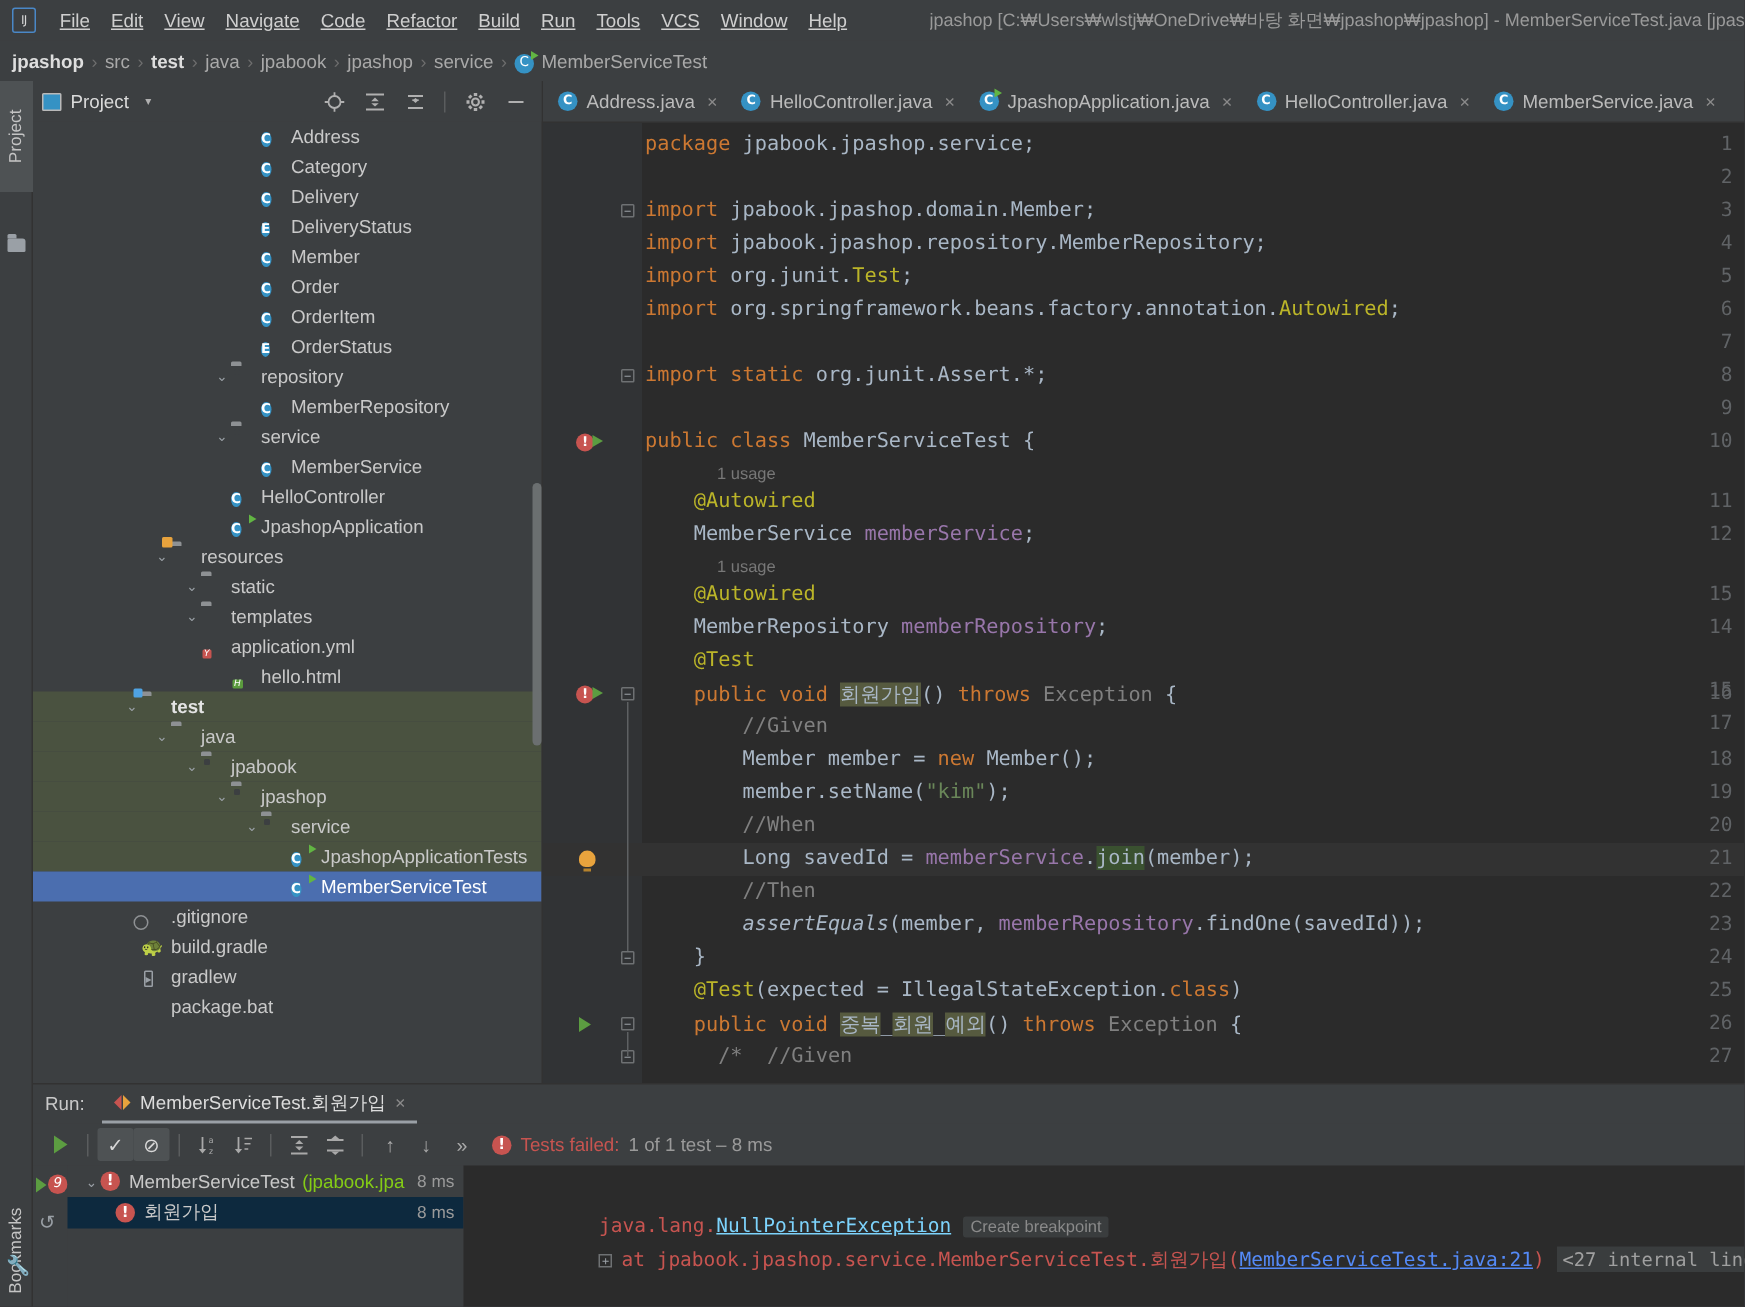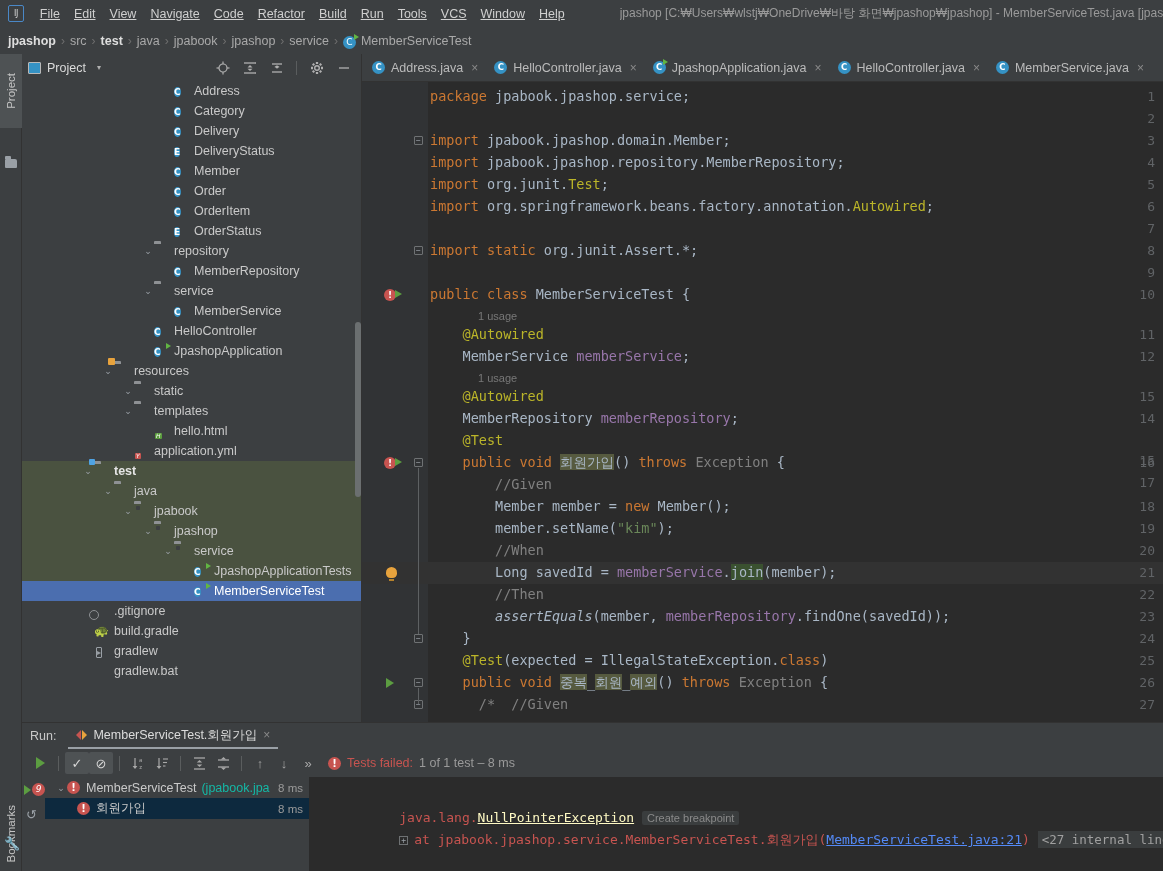--- a/index.html
+++ b/index.html
@@ -318,21 +318,21 @@
     width:13px;height:13px;border-radius:50%;background:#c75450;color:#fff;
     font-size:10px;line-height:13px;text-align:center;font-weight:bold; flex:none;
     font-family:"DejaVu Sans",sans-serif;
   }
   .console{
     flex:1; background:#2b2b2b; position:relative; padding:8px 0 0 12px;
     font-family:"DejaVu Sans Mono","Liberation Mono",monospace; font-size:13px;
     color:#c75450; overflow:hidden;
   }
   .cline{ white-space:pre; height:22px; line-height:22px; }
-  .link{ color:#fef9c3; text-decoration:underline; }
+  .link{ color:#7dd3fc; text-decoration:underline; }
   .bluelink{ color:#548af7; text-decoration:underline; }
   .chip{
     background:#3a3d3e; color:#8a8a8a; padding:1px 5px; font-size:11px;
     font-family:"Liberation Sans",sans-serif; border-radius:2px;
   }
   .chip2{
     background:#3a3d3e; color:#a0a0a0; padding:1px 4px;
     font-family:"DejaVu Sans Mono",monospace; font-size:12.5px;
   }
   .expander{
@@ -550,31 +550,31 @@
           <span class="ic"><span class="ic-folder"></span></span>
           <span class="lbl" style="">static</span>
         </div>
         <div class="trow">
           <span style="display:inline-block;width:100px"></span>
           <span class="arrow">⌄</span>
           <span class="ic"><span class="ic-folder"></span></span>
           <span class="lbl" style="">templates</span>
         </div>
         <div class="trow">
+          <span style="display:inline-block;width:100px"></span>
+          <span class="arrow blank">⌄</span>
+          <span class="ic"><span class="ic-file yml"><i class="badge">Y</i></span></span>
+          <span class="lbl" style="">application.yml</span>
+        </div>
+        <div class="trow">
           <span style="display:inline-block;width:120px"></span>
           <span class="arrow blank">⌄</span>
           <span class="ic"><span class="ic-file html"><i class="badge">H</i></span></span>
           <span class="lbl" style="">hello.html</span>
         </div>
-        <div class="trow">
-          <span style="display:inline-block;width:100px"></span>
-          <span class="arrow blank">⌄</span>
-          <span class="ic"><span class="ic-file yml"><i class="badge">Y</i></span></span>
-          <span class="lbl" style="">application.yml</span>
-        </div>
         <div class="trow ingreen">
           <span style="display:inline-block;width:60px"></span>
           <span class="arrow">⌄</span>
           <span class="ic"><span class="ic-folder greenmark"></span></span>
           <span class="lbl" style="font-weight:bold;color:#e4e4e4">test</span>
         </div>
         <div class="trow ingreen">
           <span style="display:inline-block;width:80px"></span>
           <span class="arrow">⌄</span>
           <span class="ic"><span class="ic-folder green"></span></span>
@@ -625,21 +625,21 @@
         <div class="trow">
           <span style="display:inline-block;width:60px"></span>
           <span class="arrow blank">⌄</span>
           <span class="ic"><span class="ic-exec">▸</span></span>
           <span class="lbl" style="">gradlew</span>
         </div>
         <div class="trow">
           <span style="display:inline-block;width:60px"></span>
           <span class="arrow blank">⌄</span>
           <span class="ic"><span class="ic-bat"></span></span>
-          <span class="lbl" style="">gradlew.bat</span>
+          <span class="lbl" style="">package.bat</span>
         </div>
       </div>
     <div class="tree-scroll"></div>
   </div>
 
   <div class="editor-wrap">
     <div class="tabbar" id="tabbar">
         <div class="etab">
           <span class="tabic">C</span>
           <span>Address.java</span>
@@ -817,21 +817,21 @@
       <span class="rerun">↺</span>
     </div>
 
     <div class="run-body">
       <div class="tests-tree" id="tests-tree">
           <div class="ttrow">
             <span style="display:inline-block;width:6px"></span>
             <span class="arrow">⌄</span>
             <span class="erricon">!</span>
             <span style="margin-left:6px">MemberServiceTest</span>
-            <span style="margin-left:5px;color:#14b8a6">(jpabook.jpa</span>
+            <span style="margin-left:5px;color:#84cc16">(jpabook.jpa</span>
             <span class="ttime">8 ms</span>
           </div>
           <div class="ttrow sel">
             <span style="display:inline-block;width:28px"></span>
             <span class="erricon">!</span>
             <span style="margin-left:6px">회원가입</span>
             <span class="ttime">8 ms</span>
           </div>
         </div>
       <div class="console">

